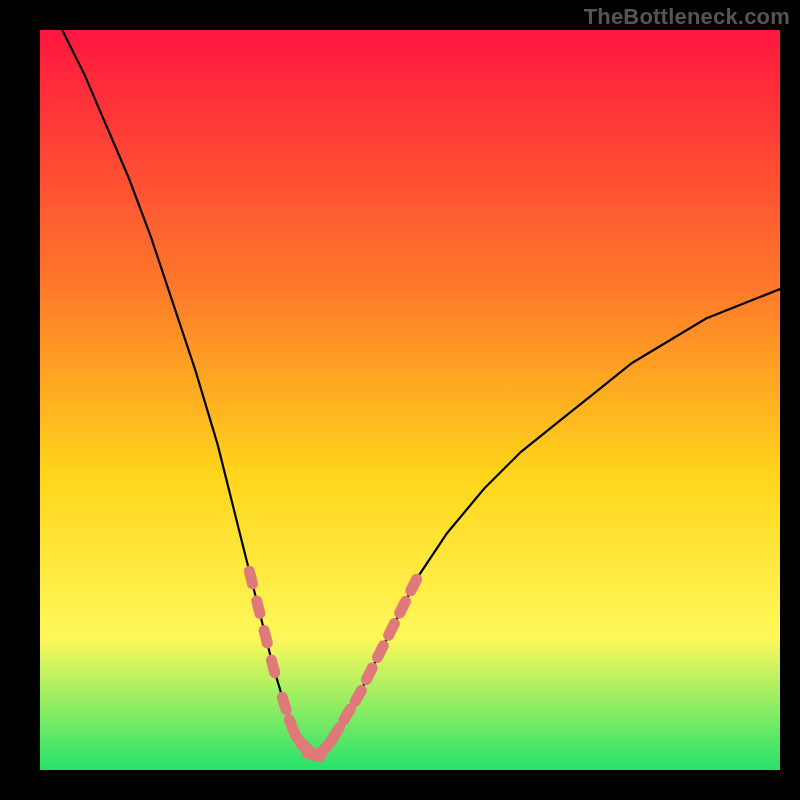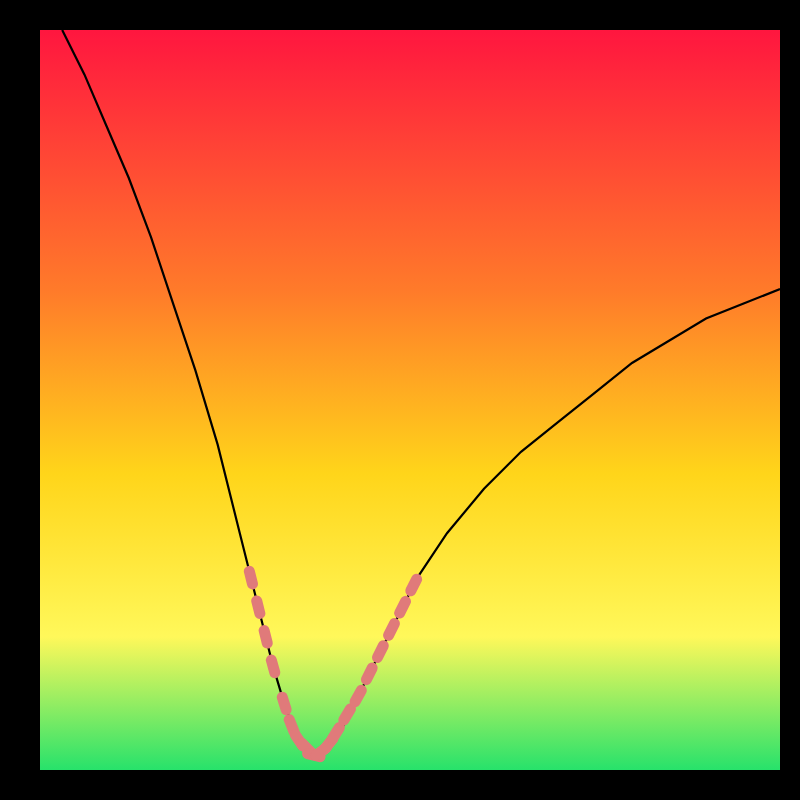--- a/index.html
+++ b/index.html
@@ -33,20 +33,21 @@
     height: 740px;
   }
   svg {
     display: block;
   }
 </style>
 </head>
 <body>
 
 <div class="frame">
+  <div class="watermark">TheBottleneck.com</div>
 
   <div class="plot-wrap">
     <svg id="chart-svg" width="740" height="740" viewBox="0 0 740 740">
       <defs>
         <linearGradient id="bg-grad" x1="0" y1="0" x2="0" y2="1">
           <stop id="g0" offset="0%" stop-color="#ff163f"></stop>
           <stop id="g1" offset="35%" stop-color="#ff7a2a"></stop>
           <stop id="g2" offset="60%" stop-color="#ffd51a"></stop>
           <stop id="g3" offset="82%" stop-color="#fff85a"></stop>
           <stop id="g4" offset="100%" stop-color="#27e26b"></stop>

